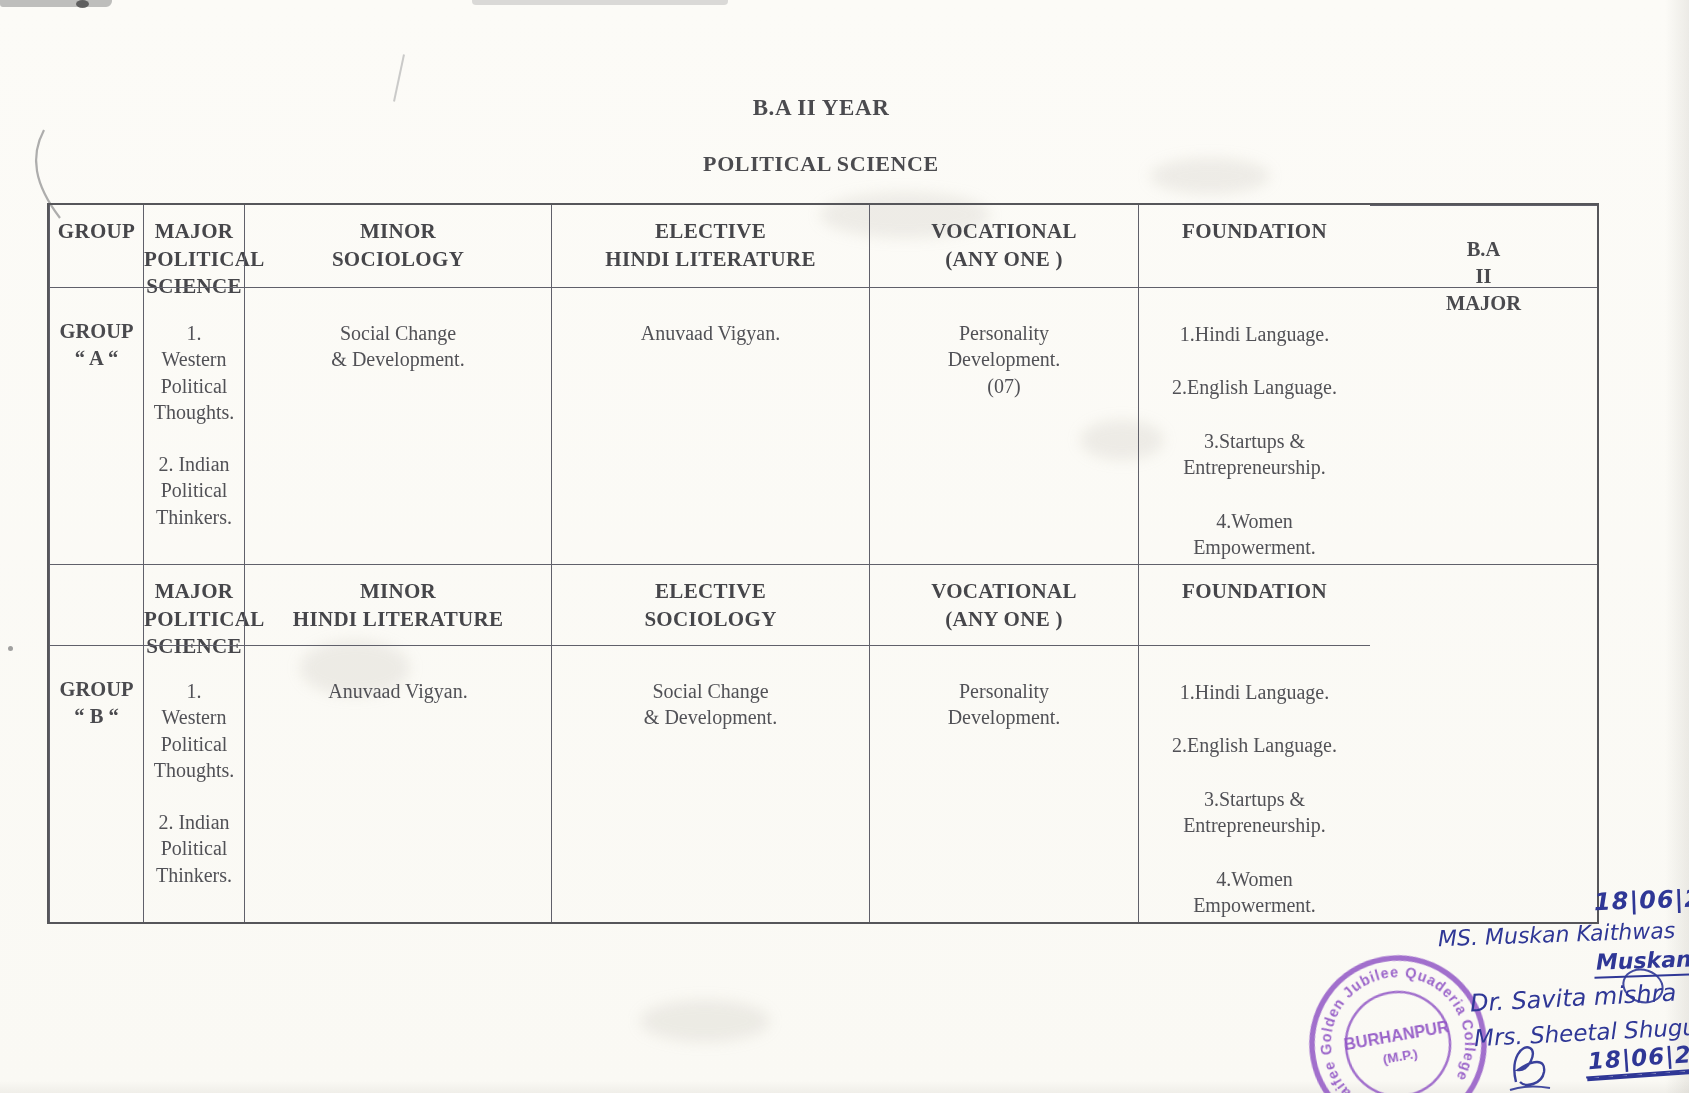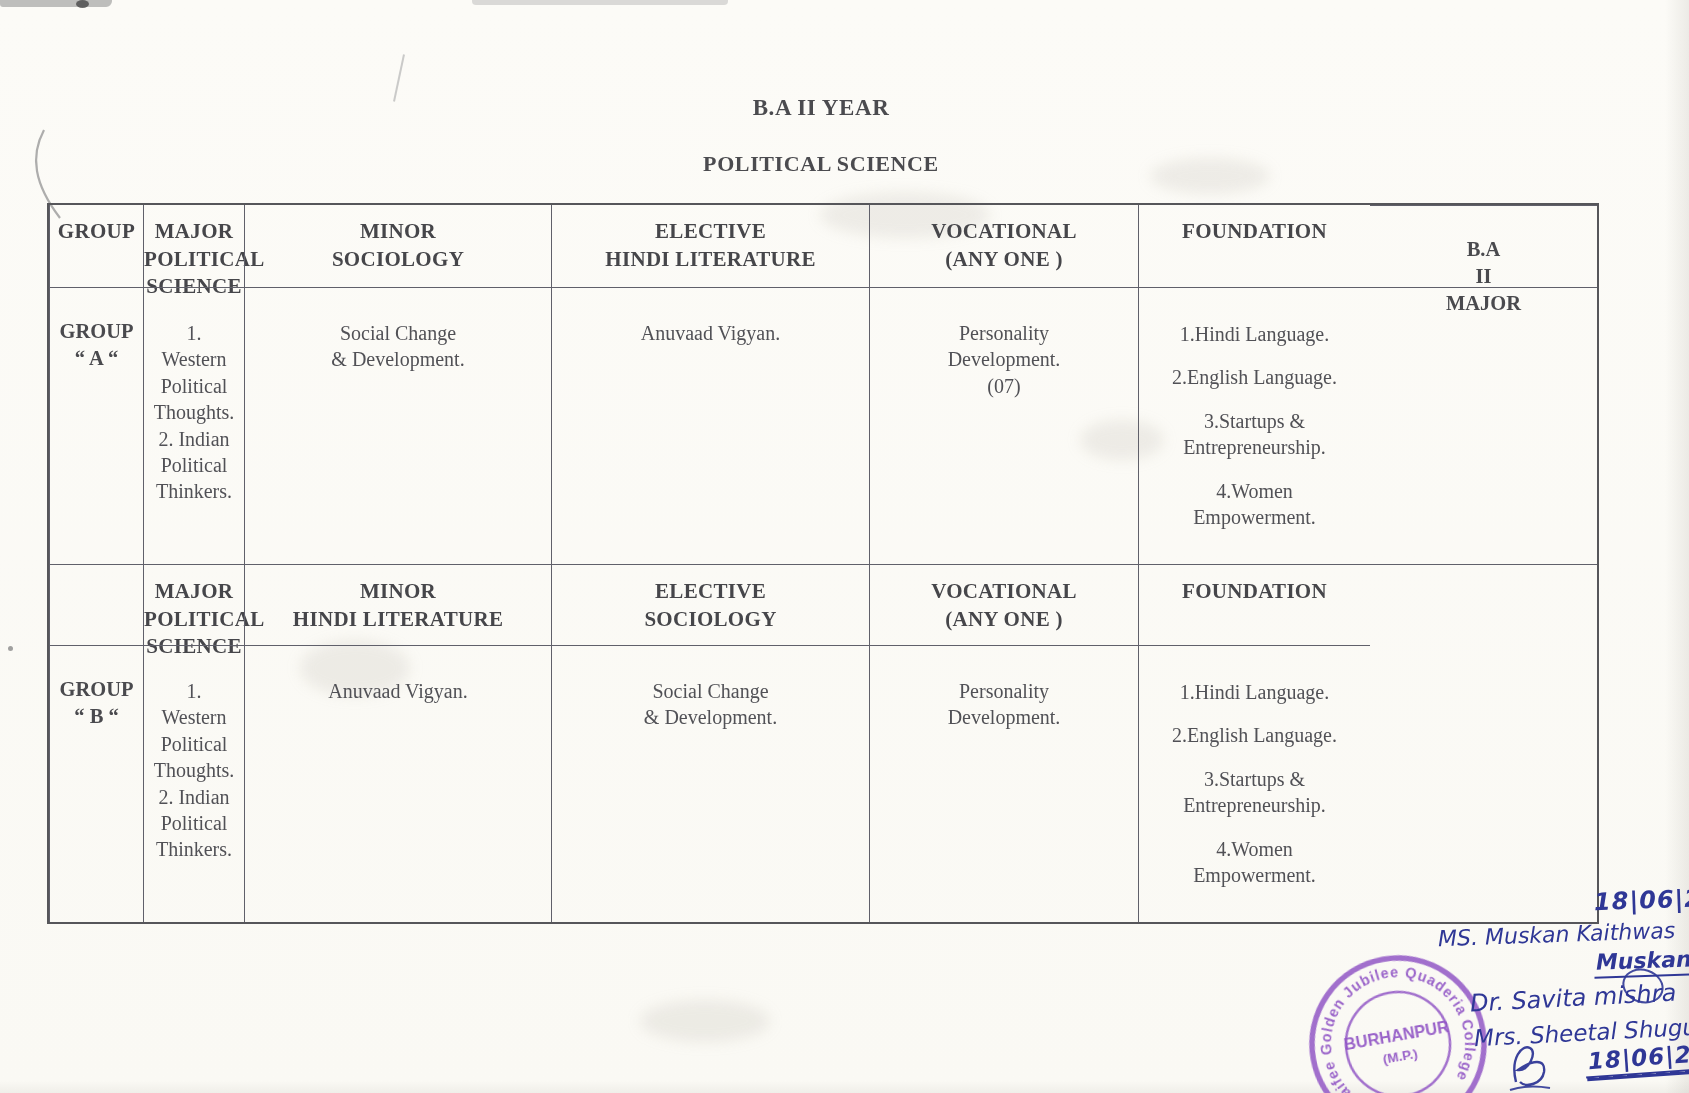--- a/index.html
+++ b/index.html
@@ -43,23 +43,23 @@
   }
   .cell {
     box-sizing:border-box; border-left:1.5px solid #60606a; border-top:1.5px solid #60606a;
     text-align:center; white-space:pre-line; color:#515156; line-height:1.32;
     font-size:20px;
   }
   .cell.nl { border-left:none; } .cell.nt { border-top:none; }
   .hdr-cell { font-weight:bold; padding-top:13px; font-size:21px; color:#46464a; letter-spacing:.3px; }
   .body-cell { padding-top:32px; }
   .class-cell, .group-cell { font-weight:bold; font-size:20.5px; color:#4a4a4e; padding-top:30px; }
-  .major-cell { display:flex; flex-direction:column; align-items:center; 
+  .major-cell { display:flex; flex-direction:column; align-items:center; justify-content:space-between;
     padding:32px 10px 34px; }
-  .found-cell { display:flex; flex-direction:column; align-items:center; gap:17px; padding-top:33px; }
+  .found-cell { display:flex; flex-direction:column; align-items:center; gap:27px; padding-top:33px; }
   
   .hand {
     position:absolute; z-index:3; color:#2f3796; font-family:"DejaVu Sans", sans-serif;
     font-style:italic; white-space:nowrap;
   }
   .hand-date-top   { left:1594px; top:886px; font-size:24px; font-weight:bold; transform:rotate(-2deg); letter-spacing:1px; }
   .hand-name-1     { left:1438px; top:922px; font-size:22px; transform:rotate(-2deg); }
   .hand-sign-1     { left:1594px; top:948px; font-size:22px; font-weight:bold; transform:rotate(-2deg);
                      border-bottom:2.5px solid #2f3796; padding:0 4px 2px 2px; }
   .sign-flourish   { position:absolute; left:1622px; top:969px; width:38px; height:30px; z-index:3;

